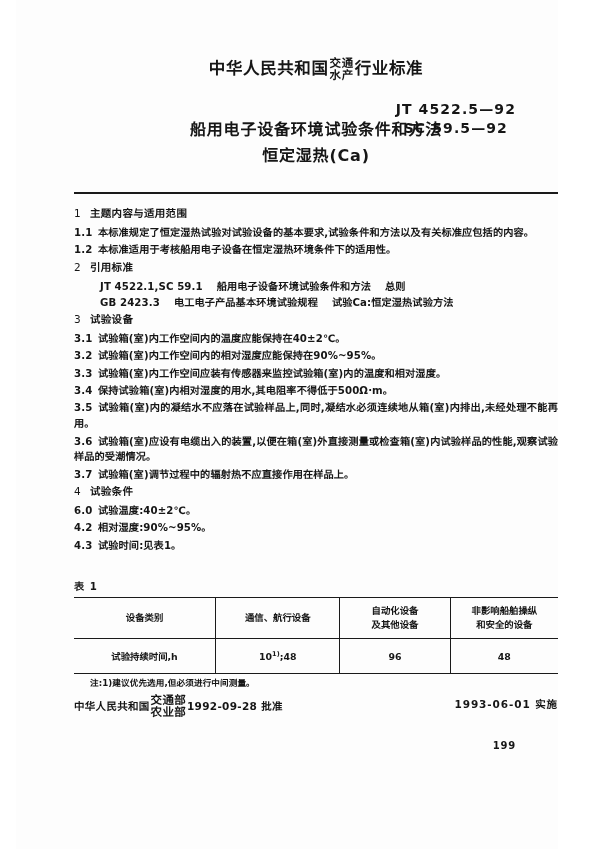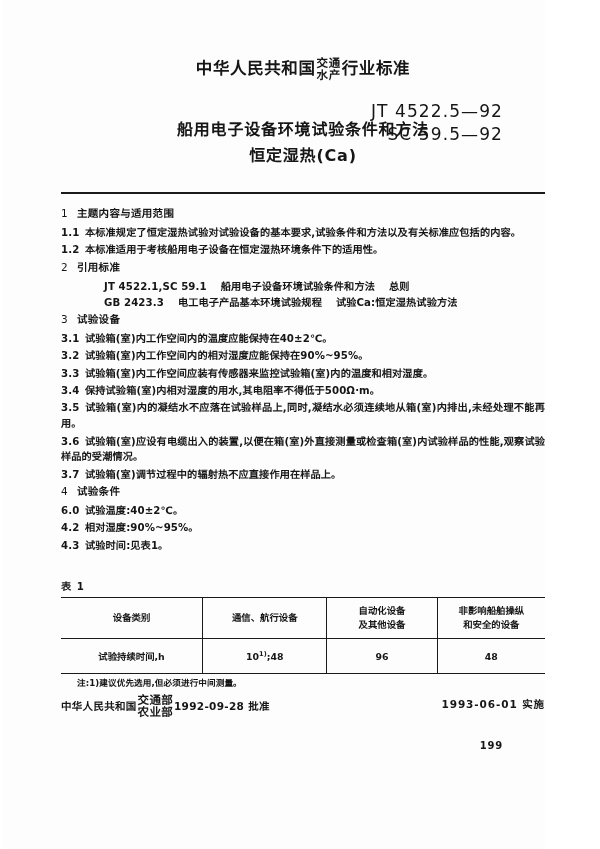--- a/index.html
+++ b/index.html
@@ -12,21 +12,21 @@
     width: 600px;
     height: 849px;
     font-family: "DejaVu Sans", "Liberation Sans", sans-serif;
     color: #161616;
     position: relative;
     overflow: hidden;
   }
 
   .page {
     position: absolute;
-    left: 3px; top: 0;
+    left: 16px; top: 0;
     width: 542px;
     height: 849px;
     background: #fdfdfd;
   }
 
   
   .masthead {
     position: absolute;
     left: 0;
     top: 58px;
@@ -55,24 +55,24 @@
     margin: 0 1px;
     transform: translateY(-0.5px);
   }
   .stackpair span { display: block; white-space: nowrap; }
 
   
   .codeblock {
     position: absolute;
     right: 42px;
     top: 100px;
-    text-align: right;
+    text-align: center;
     font-family: "DejaVu Sans", "Liberation Sans", sans-serif;
-    font-size: 17px;
-    font-weight: normal;
+    font-size: 14px;
+    font-weight: bold;
     line-height: 1.35;
     letter-spacing: 1.1px;
     white-space: nowrap;
   }
 
   
   .doctitle {
     position: absolute;
     left: 0;
     top: 117px;
@@ -121,21 +121,21 @@
     font-weight: bold;
   }
   .para .num {
     display: inline-block;
     min-width: 24px;
     font-weight: bold;
   }
   .refline {
     font-size: 10.2px;
     line-height: 1.62;
-    margin-left: 43px;
+    margin-left: 26px;
     font-weight: bold;
     letter-spacing: 0.1px;
   }
   .refline .gap2 { display: inline-block; width: 14px; }
 
   
   .tablewrap {
     position: absolute;
     left: 58px;
     top: 578px;

